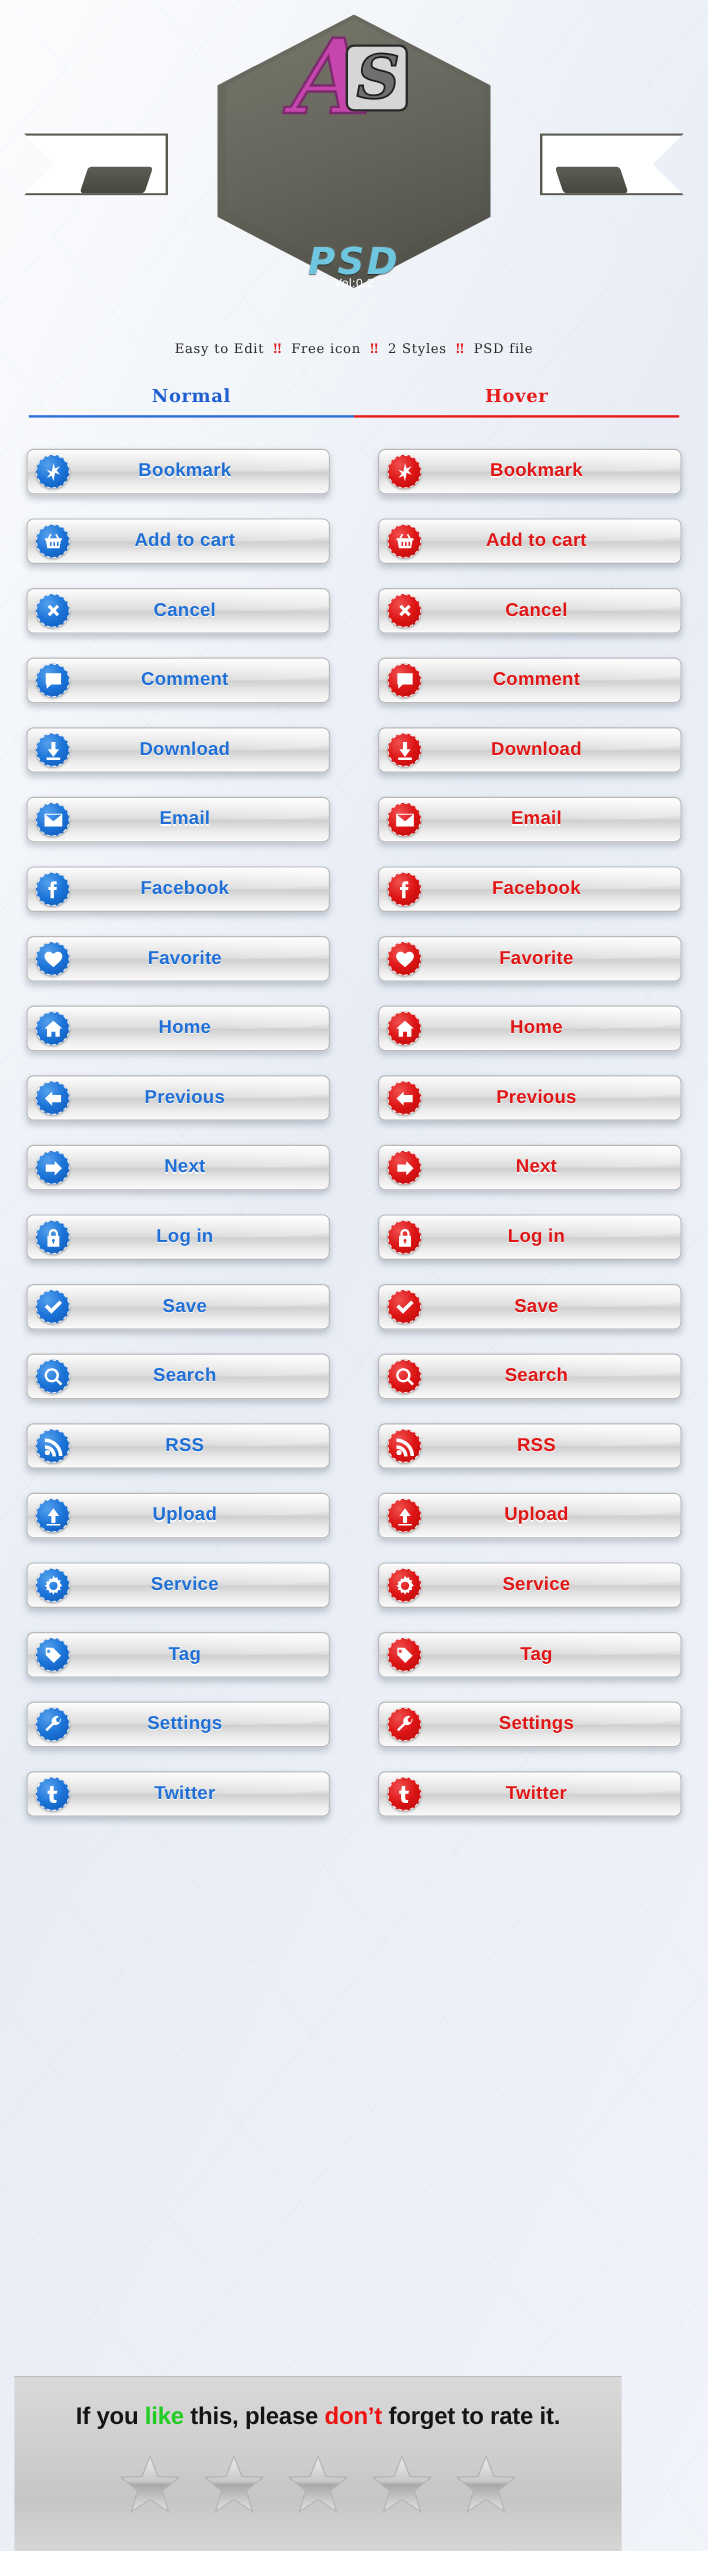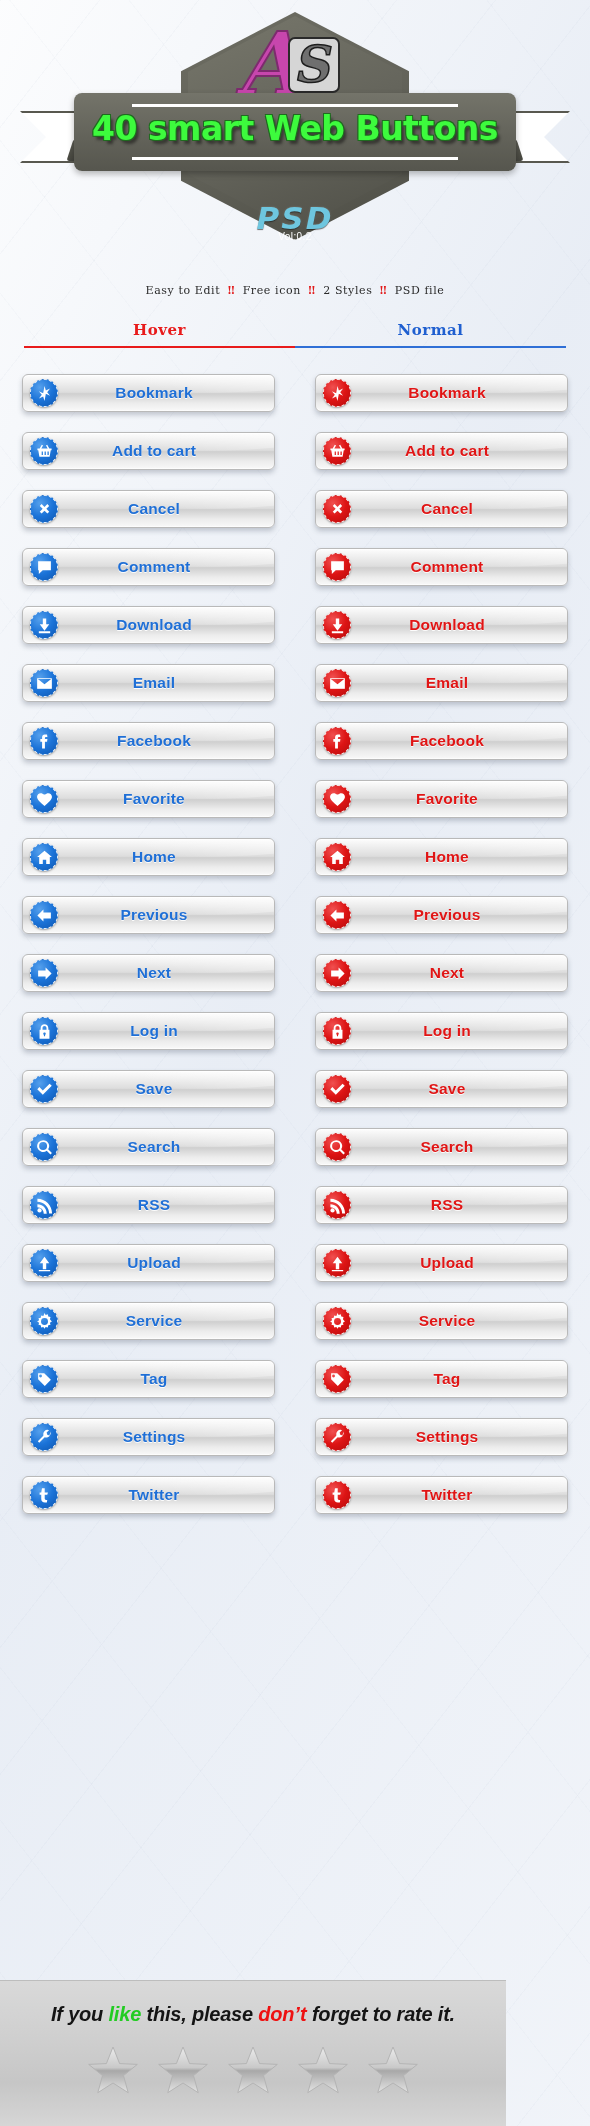--- a/index.html
+++ b/index.html
@@ -255,26 +255,25 @@
     text-shadow: 0 1px 0 rgba(255,255,255,0.9);
   }
   .btn.style-hover .btn-label {
     color: #e01515;
     text-shadow: 0 1px 0 rgba(255,255,255,0.9);
   }
 
   
   .footer {
     position: absolute;
-    left: 0; bottom: 0;
+    left: 12px; bottom: 0;
     width: 506px; height: 146px;
     background: linear-gradient(180deg, #d9d9d9 0%, #cfcfcf 40%, #c6c6c6 70%, #d6d6d6 100%);
     border-top: 1px solid #bdbdbd;
     z-index: 3;
-    font-style: italic;
   }
   .footer-text {
     text-align: center;
     padding-top: 22px;
     font-family: "Liberation Sans", sans-serif;
     font-size: 20px;
     font-weight: bold;
     color: #141414;
     letter-spacing: -0.2px;
     white-space: nowrap;
@@ -304,40 +303,35 @@
         <rect x="54" y="18" width="50" height="54" rx="6" fill="#d6d6d6" stroke="#2a2a2a" stroke-width="2"></rect>
         <text x="62" y="62" font-family="DejaVu Serif, serif" font-size="50" font-style="italic" font-weight="bold" fill="#6f6f6f" stroke="#1e1e1e" stroke-width="1.5">S</text>
       </g>
     </svg>
 
     <div class="ribbon-wrap">
       <div class="ribbon-tail left"></div>
       <div class="ribbon-tail right"></div>
       <div class="ribbon-fold left"></div>
       <div class="ribbon-fold right"></div>
-      <div class="ribbon-main">
-        <div class="ribbon-rule top"></div>
-        <div class="ribbon-title">40 smart Web Buttons</div>
-        <div class="ribbon-rule bot"></div>
-      </div>
     </div>
 
     <div class="psd-label">PSD</div>
     <div class="vol-label">Vol:0.2</div>
   </div>
 
   <div class="features"><span>Easy to Edit</span><span class="sep"> ‼ </span><span>Free icon</span><span class="sep"> ‼ </span><span>2 Styles</span><span class="sep"> ‼ </span><span>PSD file</span></div>
 
   <div class="col-heads">
+    <div class="col-head normal">
+      <div class="ch-text">Normal</div>
+      <div class="ch-rule"></div>
+    </div>
     <div class="col-head hover">
       <div class="ch-text">Hover</div>
-      <div class="ch-rule"></div>
-    </div>
-    <div class="col-head normal">
-      <div class="ch-text">Normal</div>
       <div class="ch-rule"></div>
     </div>
   </div>
 
   <div class="grid">
       <div class="row">
         <div class="btn style-normal">
           <span class="btn-icon">
             <svg viewBox="0 0 24 24">
               <path d="M12 1.5l1.9 6.2 6-2.6-4.1 5 4.1 5-6-2.6L12 22.5l-1.9-6.2-6 2.6 4.1-5-4.1-5 6 2.6z"></path>

